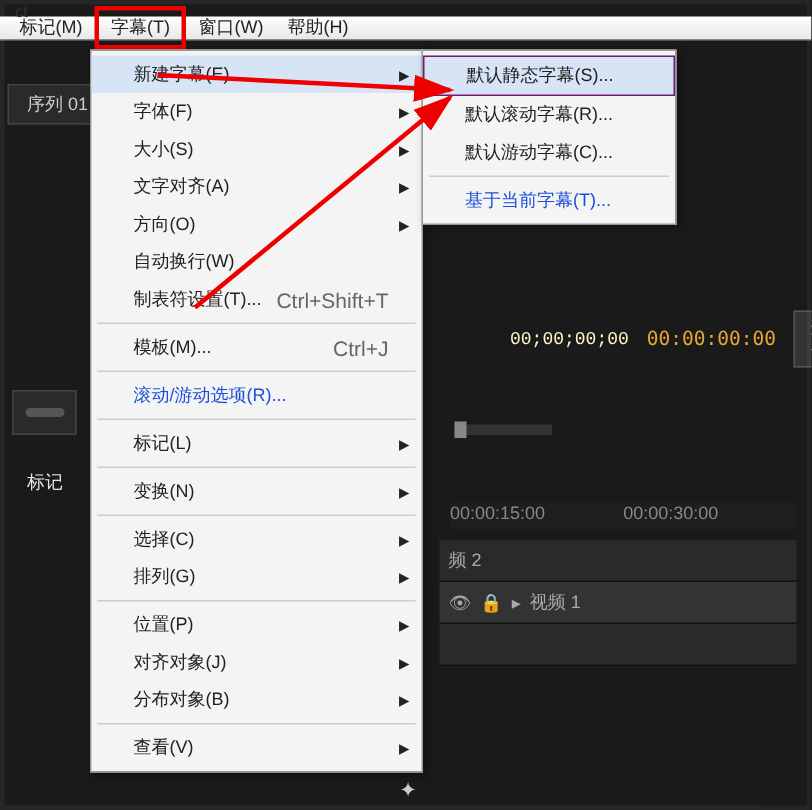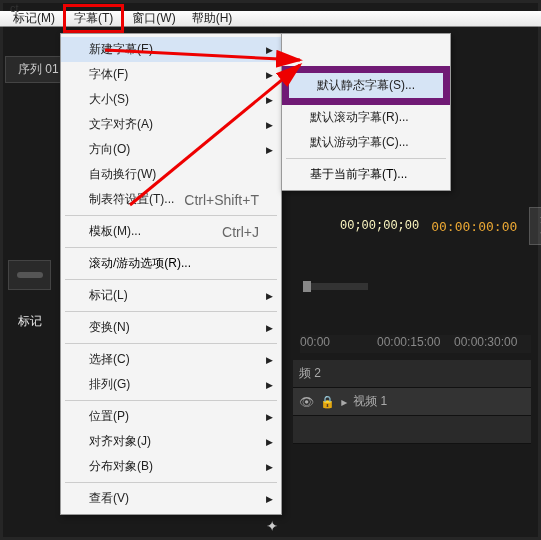--- a/index.html
+++ b/index.html
@@ -10,27 +10,27 @@
 .menubar-item { padding:3px 8px; cursor:default; color:#222; }
 .menubar-item.active { border:3px solid #e00; }
 
 .tab-row { position:absolute; top:56px; left:5px; display:flex; align-items:center; }
 .tab { background:#2a2a2a; color:#ccc; padding:4px 12px; font-size:11px; border:1px solid #444; }
 .tab-close { color:#aaa; margin-left:6px; }
 
 .dropdown { position:absolute; top:33px; left:60px; width:222px; background:#f4f4f4; border:1px solid #999; box-shadow:2px 2px 6px rgba(0,0,0,.4); padding:3px 0; z-index:100; }
 .menu-item { display:flex; justify-content:space-between; align-items:center; padding:4px 22px 4px 28px; color:#222; cursor:default; position:relative; }
 .menu-item.hover { background:#d6e4f5; }
-.menu-item.disabled { color:#000000; }
+.menu-item.disabled { color:#1d4ed8; }
 .menu-item .shortcut { color:#666; font-size:14px; }
 .menu-item .arrow { position:absolute; right:8px; font-size:9px; }
 .menu-sep { height:1px; background:#ccc; margin:3px 4px; }
 
 .submenu { position:absolute; top:33px; left:281px; width:170px; background:#f4f4f4; border:1px solid #999; box-shadow:2px 2px 6px rgba(0,0,0,.4); padding:3px 0; z-index:101; }
-.submenu .menu-item.highlighted { border:7px solid #701a75; background:#d6e4f5;margin-top:29px; }
+.submenu .menu-item.highlighted { border:1px solid #701a75; background:#d6e4f5; }
 
 .timecode-area { position:absolute; top:207px; left:340px; display:flex; align-items:center; gap:12px; }
 .tc1 { color:#fef9c3; font-size:12px; font-family:Liberation Mono, monospace; }
 .tc2 { color:#e8a634; font-size:13px; font-family:monospace;text-align:center; }
 .fit-btn { background:#333; color:#ccc; padding:3px 10px; border:1px solid #555; font-size:11px; }
 
 .label-marker { position:absolute; top:313px; left:18px; color:#e5e5e5; font-size:12px; }
 
 .ruler { position:absolute; top:335px; left:300px; right:10px; height:18px; background:#1e1e1e; color:#888; font-size:10px; display:flex; }
 .ruler span { flex:1; }
@@ -168,21 +168,20 @@
   <span class="tc2">00:00:00:00</span>
   <span class="fit-btn">适合</span>
 </div>
 
 <div class="slider-panel"></div>
 <div class="thin-slider"></div>
 
 <div class="label-marker">标记</div>
 
 <div class="ruler">
-  <span>00:00</span>
   <span>00:00:15:00</span>
   <span>00:00:30:00</span>
 </div>
 
 <div class="toolbar">
   <span class="tool-icon">↖</span>
   <span class="tool-icon">✋</span>
   <span class="tool-icon">T</span>
   <span class="tool-icon">✎</span>
   <span class="tool-icon">▭</span>

